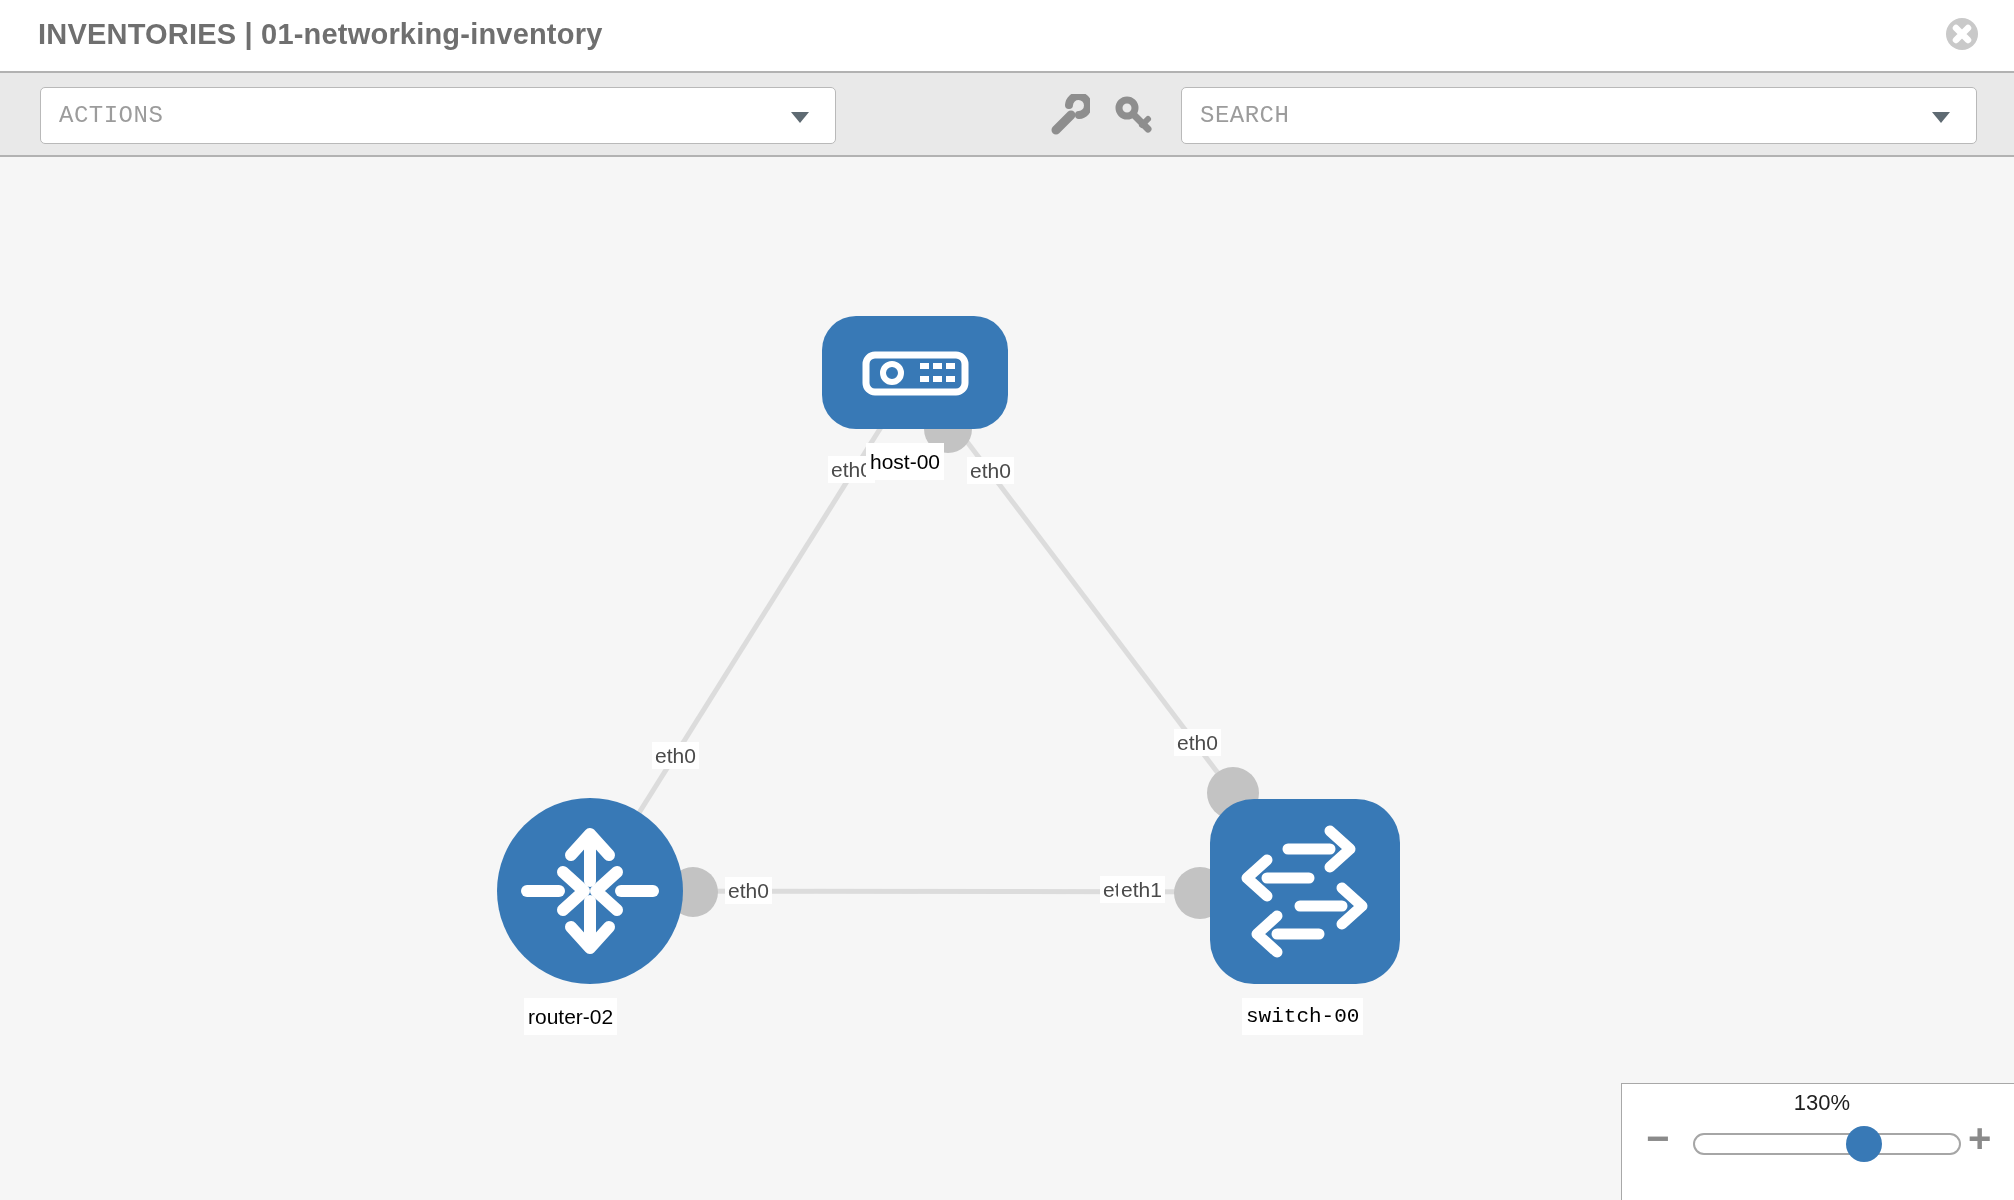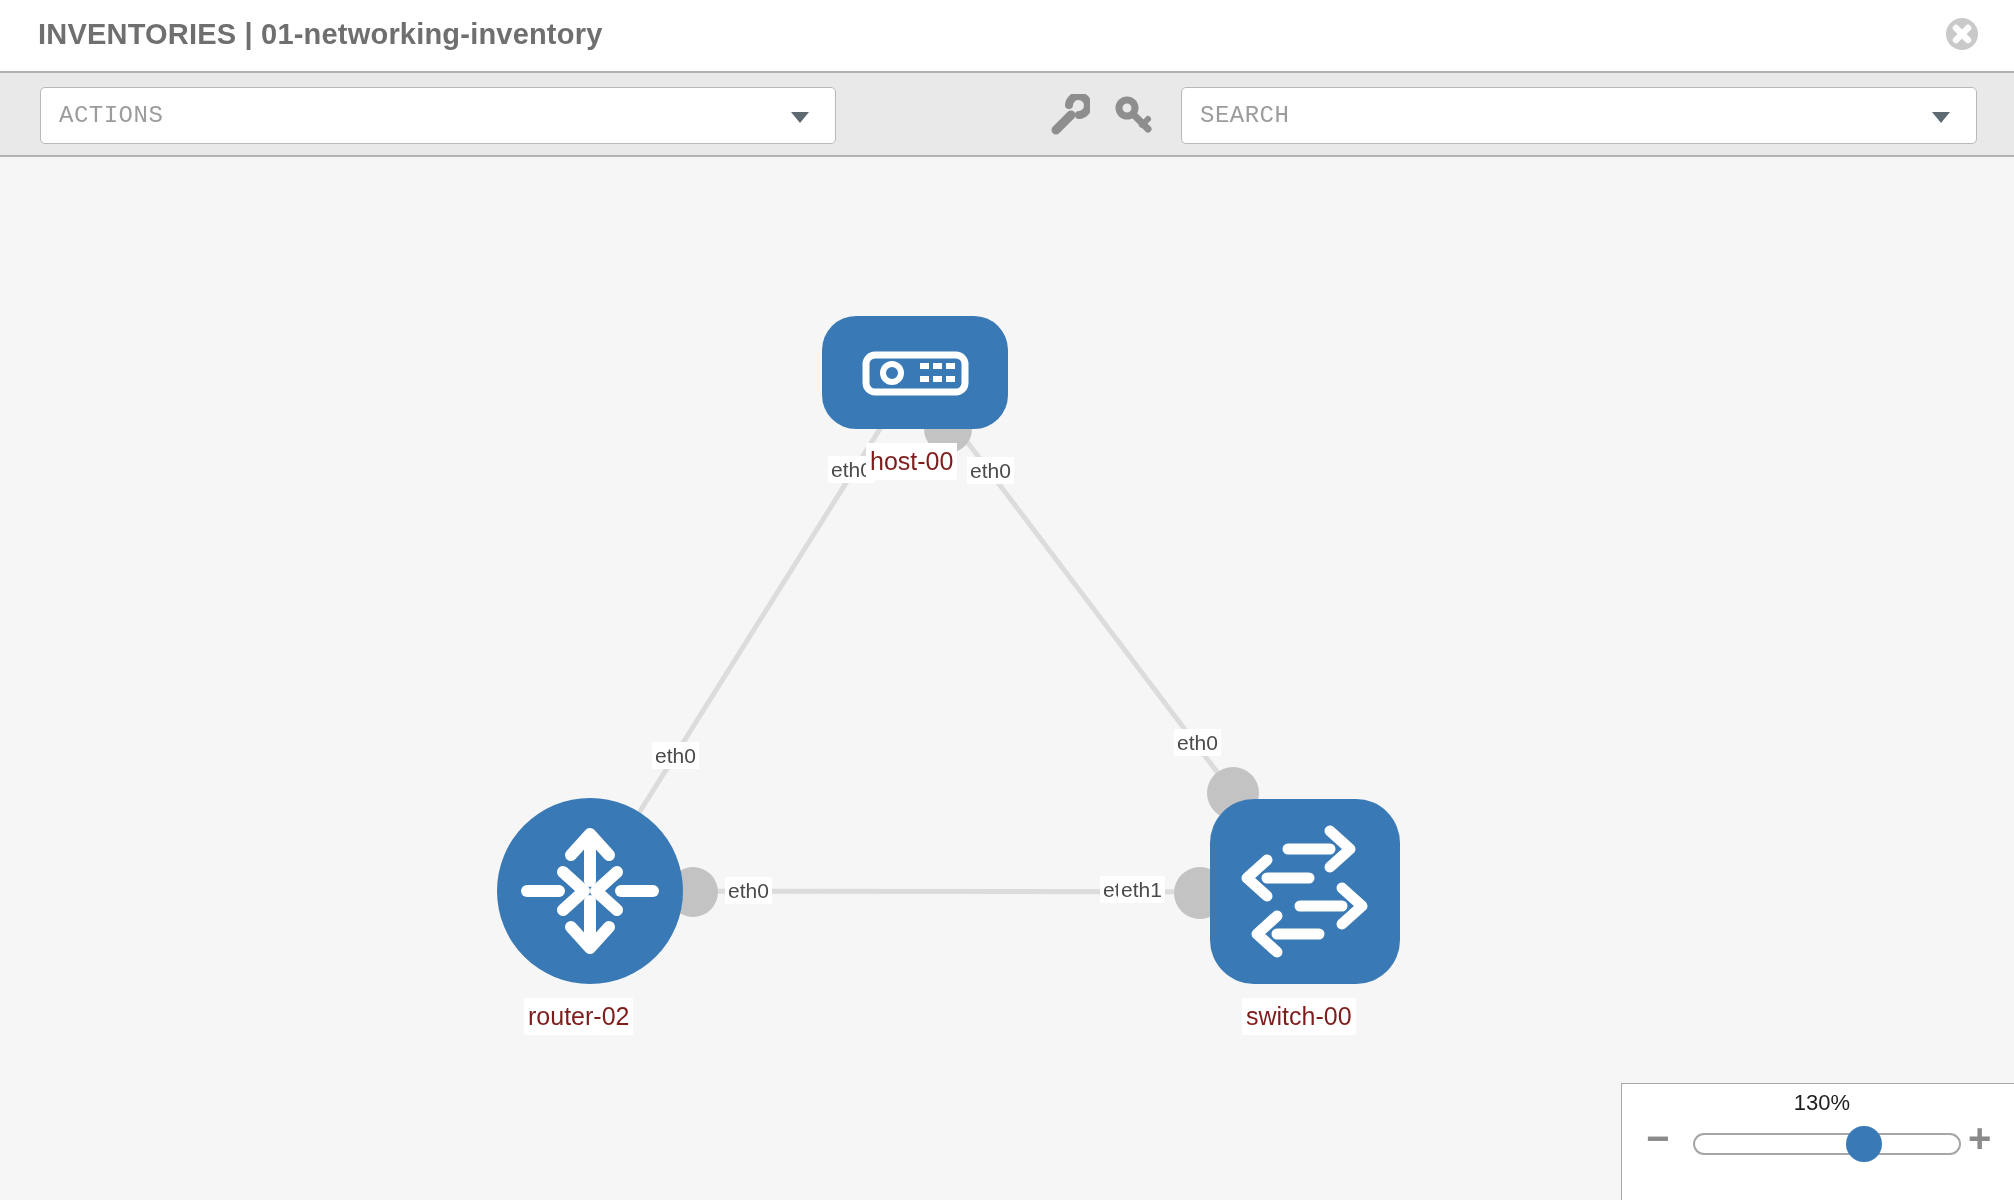--- a/index.html
+++ b/index.html
@@ -27,21 +27,21 @@
   .actions-box { left:40px;  width:796px; }
   .search-box  { left:1181px; width:796px; }
   .tool-icon { position:absolute; top:21px; width:44px; height:44px; cursor:pointer; }
   .tool-icon.wrench { left:1046px; }
   .tool-icon.key    { left:1112px; }
 
   
   .canvas { position:absolute; left:0; top:157px; width:2014px; height:1043px; background:#f6f6f6; }
   .topo-svg { position:absolute; left:0; top:0; }
 
-  .node-label { position:absolute; background:#ffffff; color:#7f1d1d; font-size:25px;
+  .node-label { position:absolute; background:#ffffff; color:#000000; font-size:21px;
                 line-height:37px; padding:0 4px; white-space:nowrap; }
   .iface-label { position:absolute; background:#ffffff; color:#4a4a4a; font-size:21px;
                  line-height:27px; padding:0 3px; white-space:nowrap; }
 
   
   .zoom-panel { position:absolute; left:1621px; top:1083px; width:400px; height:130px;
                 background:#ffffff; border:1px solid #a8a8a8; }
   .zoom-level { position:absolute; left:0; top:6px; width:400px; text-align:center;
                 font-size:22px; color:#1e1e1e; }
   .zoom-minus, .zoom-plus { position:absolute; top:32px; font-size:40px; font-weight:700;
@@ -162,21 +162,21 @@
     <div class="iface-label" style="left:828px;  top:299px;">eth0</div>
     <div class="iface-label" style="left:967px;  top:300px;">eth0</div>
     <div class="iface-label" style="left:652px;  top:585px;">eth0</div>
     <div class="iface-label" style="left:1174px; top:572px;">eth0</div>
     <div class="iface-label" style="left:725px;  top:720px;">eth0</div>
     <div class="iface-label" style="left:1100px; top:719px;">eth0</div>
     <div class="iface-label" style="left:1118px; top:719px;">eth1</div>
 
     <div class="node-label" style="left:866px;  top:286px;">host-00</div>
     <div class="node-label" style="left:524px;  top:841px;">router-02</div>
-    <div class="node-label" style="left:1242px; top:841px;">switch-00</div>
+    <div class="node-label" style="left:1242px; top:841px;font-family:Liberation Mono, monospace;">switch-00</div>
   </div>
 
   <div class="zoom-panel">
     <div class="zoom-level">130%</div>
     <div class="zoom-minus">−</div>
     <div class="zoom-track"></div>
     <div class="zoom-knob"></div>
     <div class="zoom-plus">+</div>
   </div>
 

